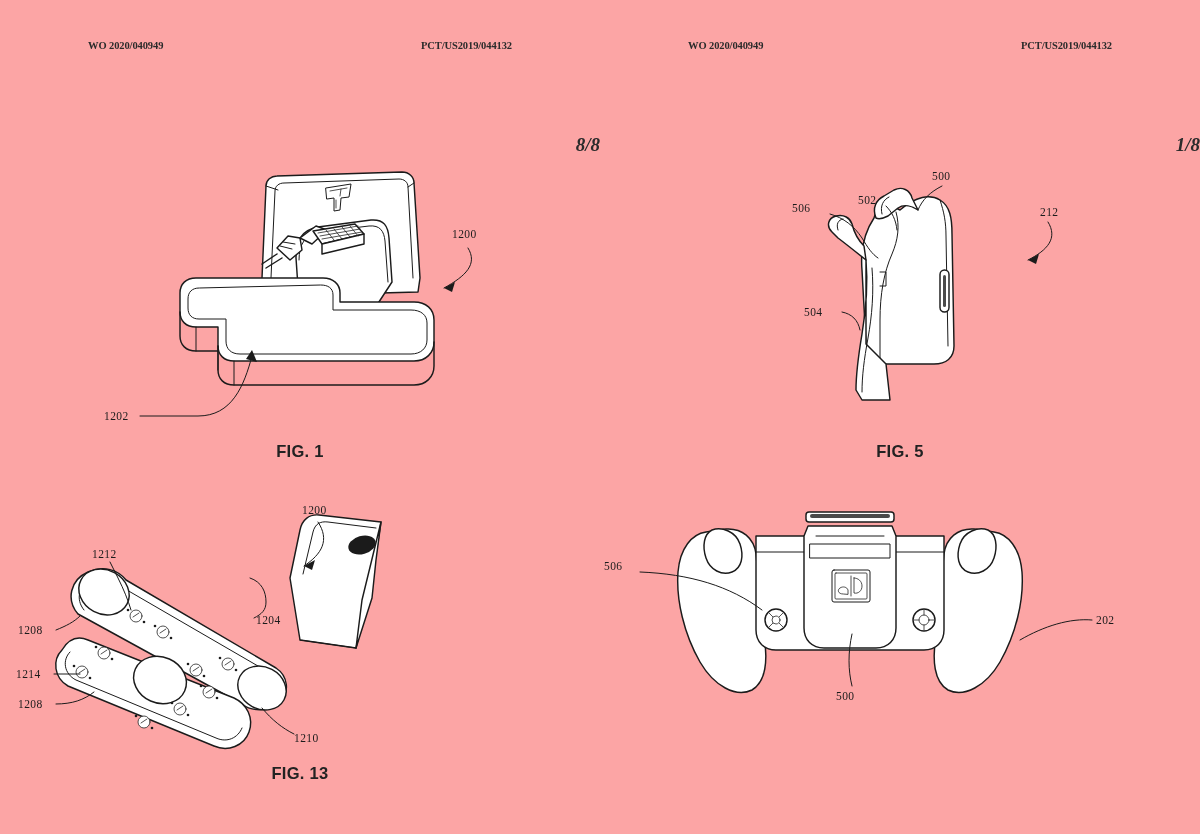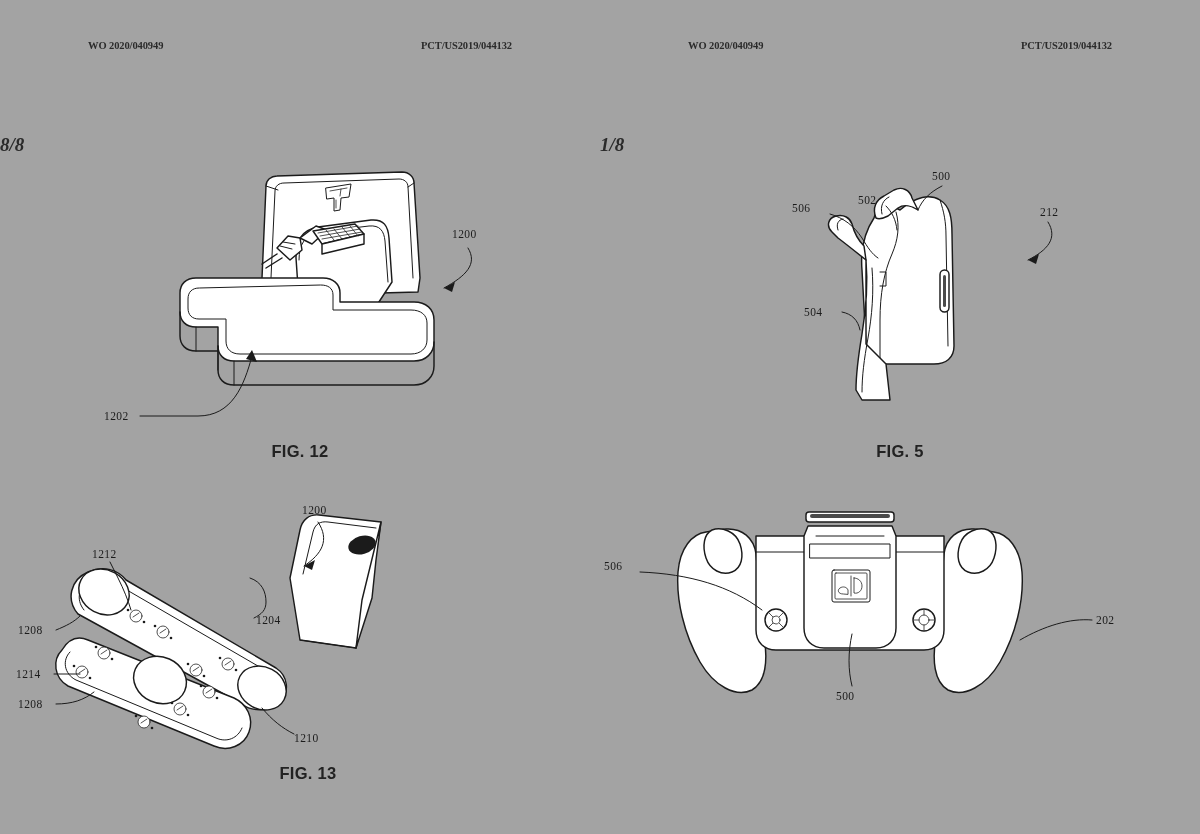--- a/index.html
+++ b/index.html
@@ -13,21 +13,21 @@
     font-family: "Liberation Serif", serif;
     color: #1a1a1a;
     overflow: hidden;
     position: relative;
   }
   .sheet {
     position: absolute;
     top: 0;
     width: 600px;
     height: 834px;
-    background: #a3a3a3;
+    background: #fca5a5;
   }
   .sheet-left  { left: 0; }
   .sheet-right { left: 600px; }
 
   .page-header {
     position: absolute;
     top: 40px;
     left: 0;
     width: 600px;
     height: 18px;
@@ -43,41 +43,41 @@
     letter-spacing: -0.1px;
     color: #2b2b2b;
     white-space: nowrap;
   }
 
   .sheet-num {
     position: absolute;
     width: 600px;
     left: 0;
     top: 134px;
-    text-align: left;
+    text-align: right;
     font-family: "Liberation Serif", serif;
     font-style: italic;
     font-weight: bold;
     font-size: 19px;
     color: #2b2b2b;
   }
 
   .fig-caption {
     position: absolute;
     width: 600px;
     left: 0;
     text-align: center;
     font-family: "Liberation Sans", sans-serif;
     font-weight: bold;
     font-size: 16.5px;
     letter-spacing: 0.3px;
     color: #222;
   }
   .cap-a { top: 442px; }
-  .cap-b { top: 764px; padding-left: 8px; }
+  .cap-b { top: 764px; }
 
   .figure {
     position: absolute;
     left: 0;
     width: 600px;
   }
   .fig-top    { top: 160px;  height: 270px; }
   .fig-bottom { top: 500px;  height: 260px; }
 
   svg { display: block; overflow: visible; }
@@ -194,21 +194,21 @@
       <text class="reftext" x="452" y="78">1200</text>
 
       <g>
         <path class="ln-thin" d="M140 256 L198 256 C232 256 244 226 252 196"></path>
         <path class="fill-k" d="M252 190 L257 202 L246 199 Z"></path>
       </g>
       <text class="reftext" x="104" y="260">1202</text>
     </svg>
   </div>
 
-  <div class="fig-caption cap-a">FIG. 12</div>
+  <div class="fig-caption cap-a">FIG. 1</div>
 
   <div class="figure fig-bottom">
     <svg width="600" height="270" viewBox="0 0 600 270">
 
       <g>
         <path class="ln fill-w" d="M290 78 L300 30 C302 20 309 14 319 15 L381 22 L372 80 L356 148 L300 140 Z"></path>
         <path class="ln-thin" d="M303 74 L313 32 C315 24 320 21 328 22 L376 28"></path>
         <path class="ln fill-w" d="M381 22 L376 60 L372 98 L356 148 L362 100 Z"></path>
         <path class="ln-thin" d="M300 140 L356 148"></path>
       </g>

